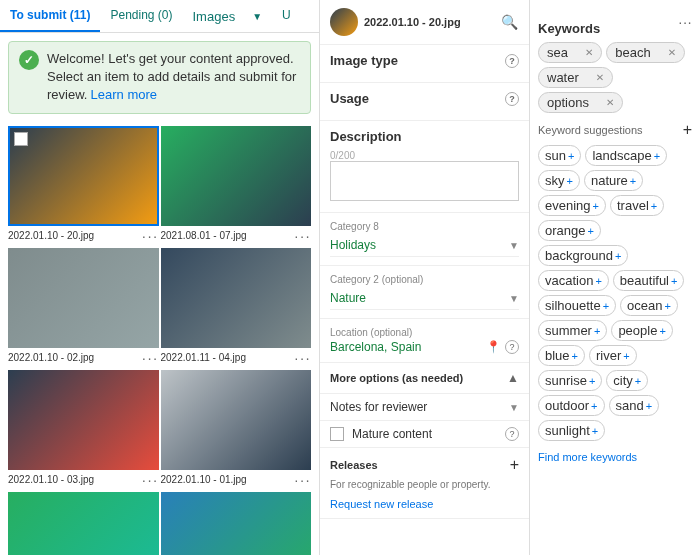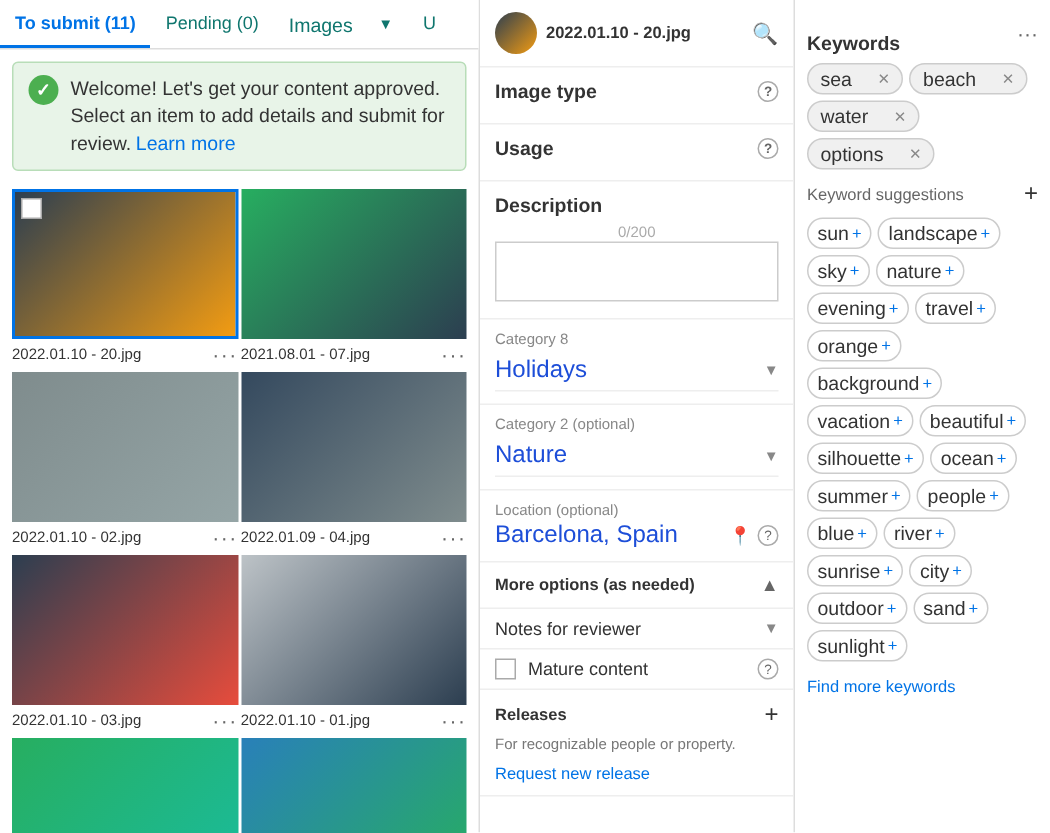--- a/index.html
+++ b/index.html
@@ -49,21 +49,21 @@
     .info-icon { width: 14px; height: 14px; border-radius: 50%; border: 1px solid #aaa; display: inline-flex; align-items: center; justify-content: center; font-size: 9px; color: #666; cursor: pointer; }
 
     .toggle-group { display: flex; border: 1px solid #ccc; border-radius: 3px; overflow: hidden; margin-bottom: 4px; }
     .toggle-btn { flex: 1; padding: 5px; text-align: center; font-size: 11px; cursor: pointer; background: #f5f5f5; color: #555; }
     .toggle-btn.active { background: #e8e8e8; color: #333; font-weight: bold; }
 
     .field-label { font-size: 10px; color: #888; margin-bottom: 2px; }
     .char-count { font-size: 10px; color: #aaa; text-align: right; }
 
     .select-field { display: flex; align-items: center; justify-content: space-between; padding: 4px 0; border-bottom: 1px solid #eee; cursor: pointer; }
-    .select-field-val { font-size: 16px; color: #1d4ed8; }
+    .select-field-val { font-size: 12px; color: #15803d; }
     .chevron { font-size: 10px; color: #888; }
 
     .location-row { display: flex; align-items: center; justify-content: space-between; }
     .location-icons { display: flex; gap: 4px; }
 
     .more-options-header { display: flex; align-items: center; justify-content: space-between; cursor: pointer; padding: 8px 10px; border-bottom: 1px solid #eee; }
     .more-options-title { font-size: 11px; font-weight: bold; color: #333; }
     .collapse-icon { font-size: 12px; color: #666; }
 
     .notes-row { display: flex; align-items: center; justify-content: space-between; padding: 6px 10px; border-bottom: 1px solid #eee; cursor: pointer; }
@@ -94,21 +94,21 @@
     .suggestions-header { display: flex; align-items: center; justify-content: space-between; margin-bottom: 6px; }
     .suggestions-title { font-size: 11px; color: #666; }
     .suggestions-add { font-size: 16px; color: #333; cursor: pointer; }
 
     .suggestion-tags { display: flex; flex-wrap: wrap; gap: 4px; margin-bottom: 8px; }
     .suggestion-tag { background: #fff; border: 1px solid #ccc; border-radius: 12px; padding: 2px 6px; font-size: 10px; color: #333; display: flex; align-items: center; gap: 2px; cursor: pointer; }
     .suggestion-plus { color: #0073e6; font-size: 11px; }
 
     .find-more { color: #0073e6; font-size: 11px; cursor: pointer; text-decoration: none; }
 
-    .desc-row { display: flex; justify-content: center; }
+    .desc-row { display: flex; justify-content: flex-start; }
   </style>
 </head>
 <body>
 
 <div class="left-panel">
   <div class="tabs">
     <div class="tab active">To submit (11)</div>
     <div class="tab">Pending (0)</div>
     <div class="tab tab-images">
       <span>Images</span>
@@ -151,21 +151,21 @@
       <div class="image-label-row">
         <span class="image-label">2022.01.10 - 02.jpg</span>
         <span class="image-menu">···</span>
       </div>
     </div>
       <div class="image-item">
       <div class="image-thumb t4">
         
       </div>
       <div class="image-label-row">
-        <span class="image-label">2022.01.09 - 04.jpg</span>
+        <span class="image-label">2022.01.11 - 04.jpg</span>
         <span class="image-menu">···</span>
       </div>
     </div>
       <div class="image-item">
       <div class="image-thumb t5">
         
       </div>
       <div class="image-label-row">
         <span class="image-label">2022.01.10 - 03.jpg</span>
         <span class="image-menu">···</span>

